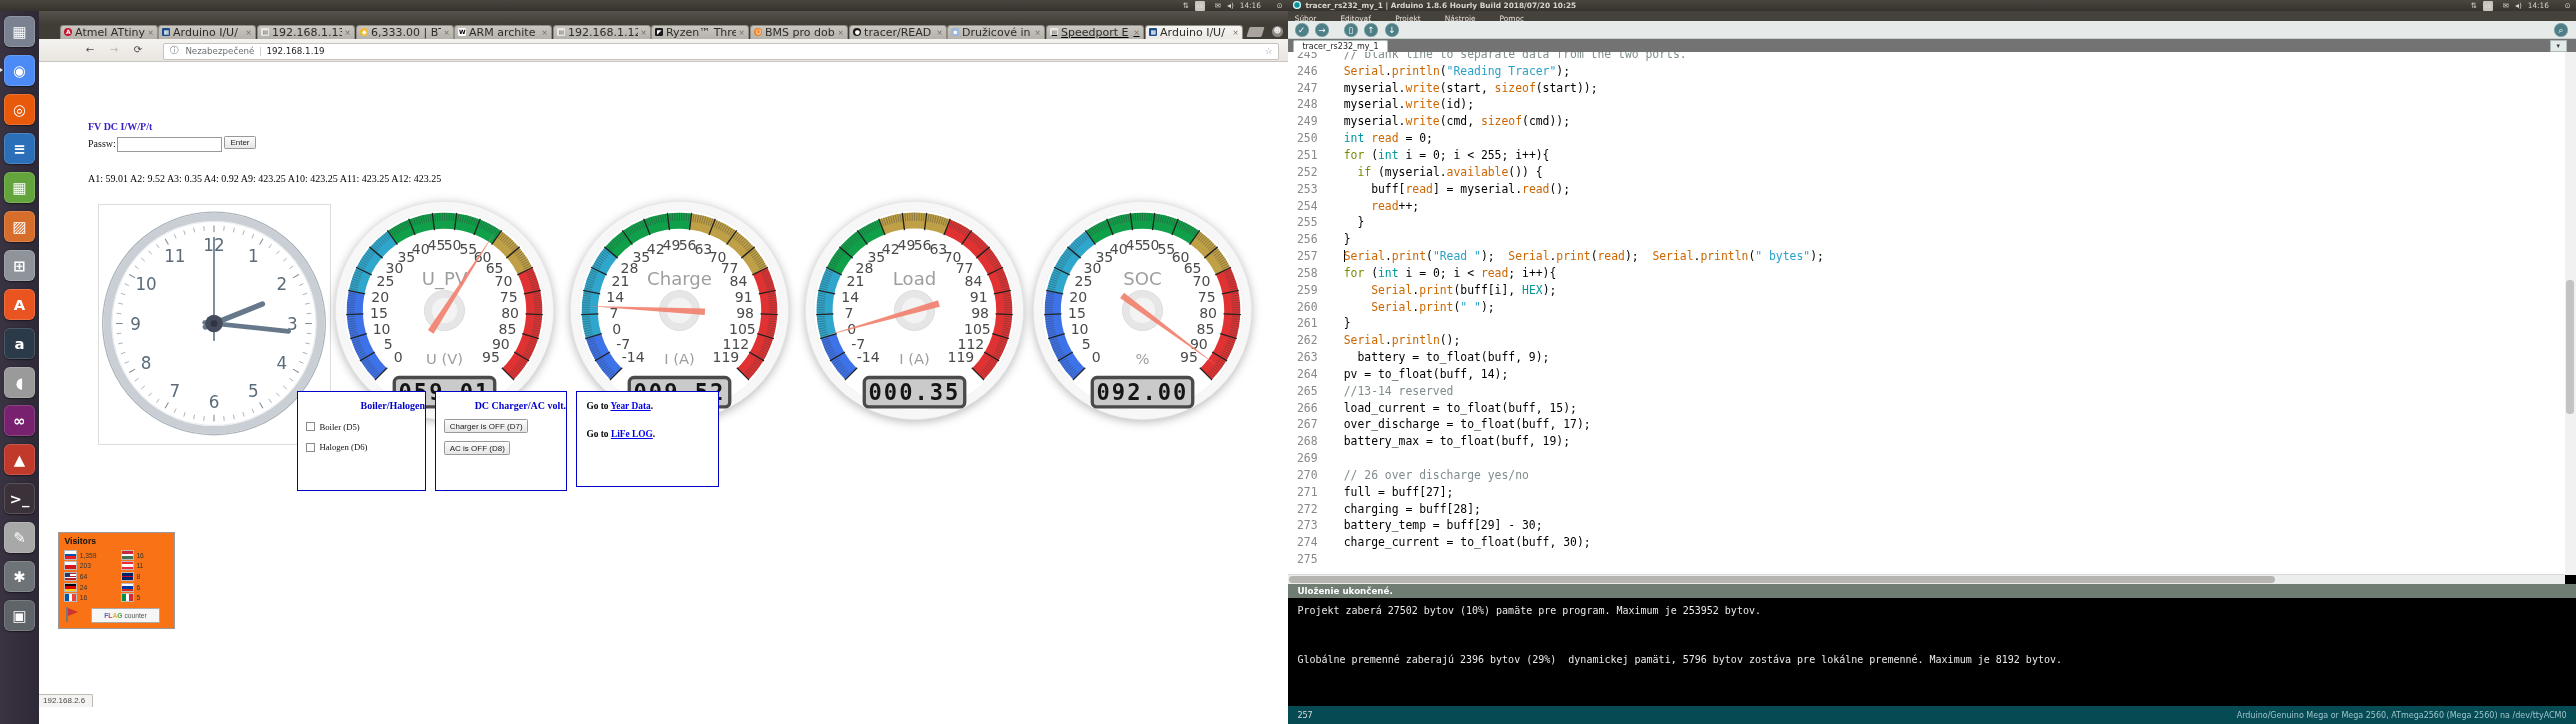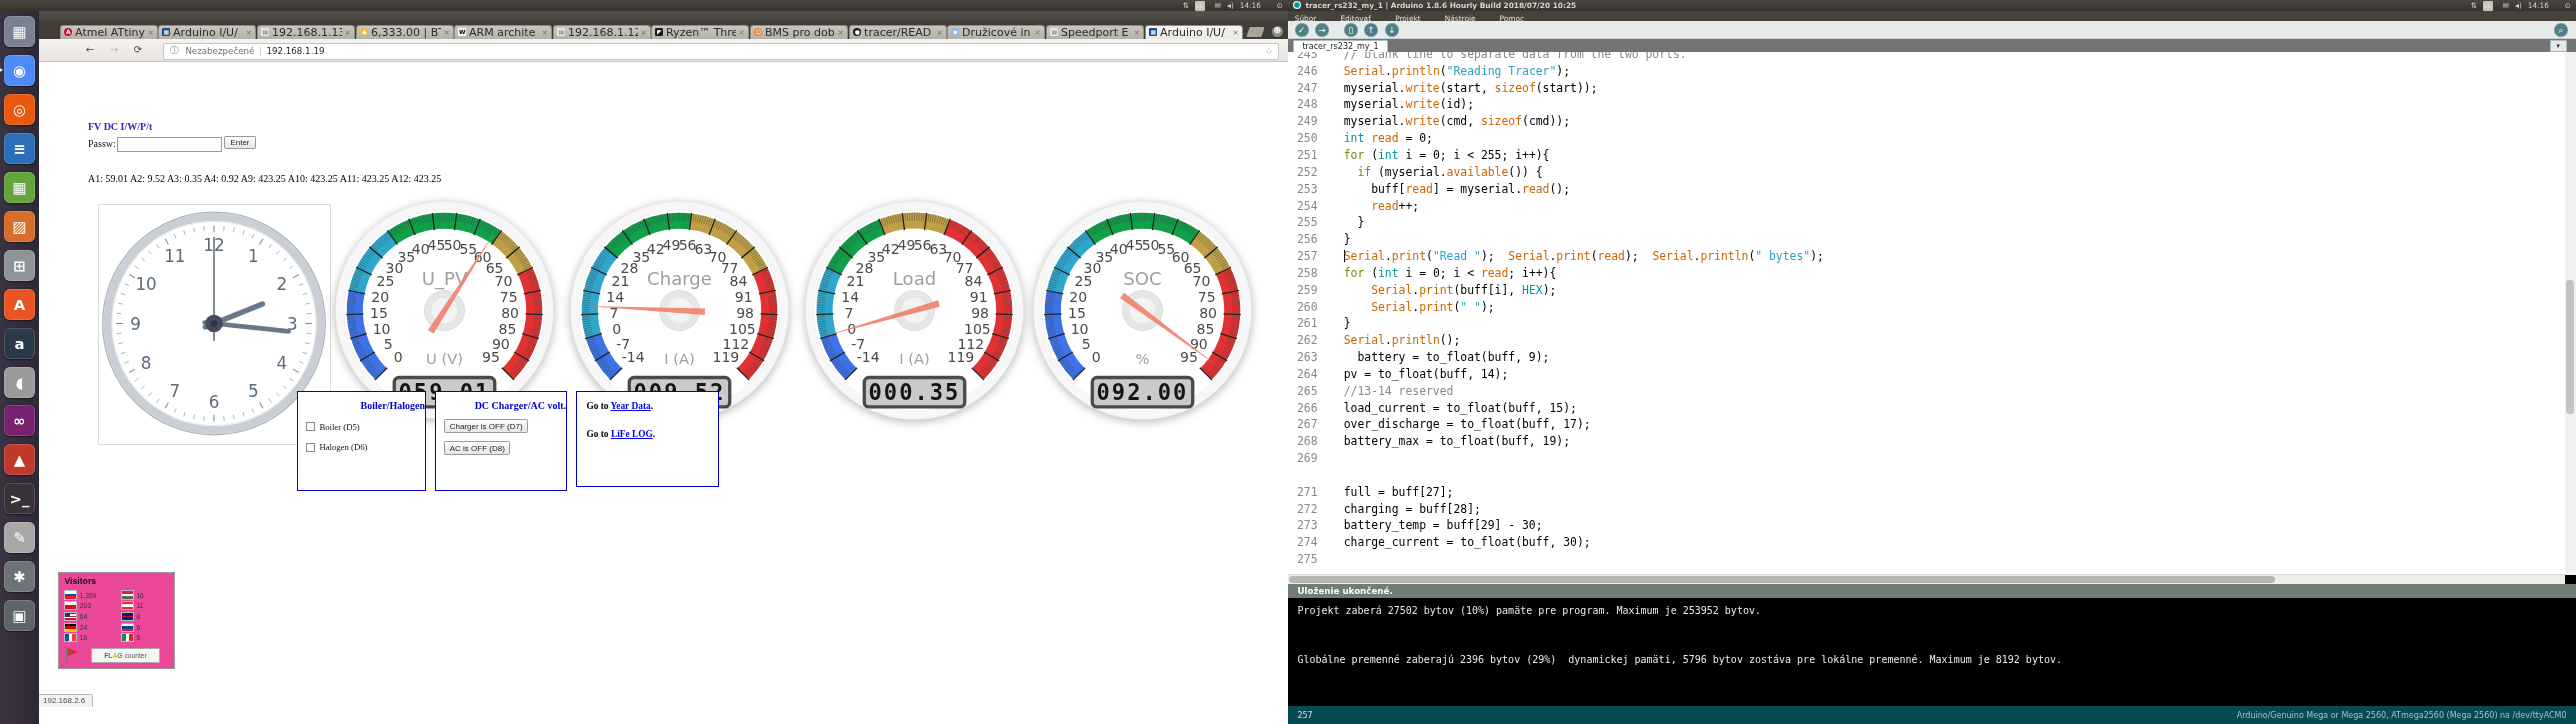--- a/index.html
+++ b/index.html
@@ -39,21 +39,21 @@
   .clock-card{position:absolute;left:59px;top:142px;width:231px;height:239px;background:#fff;border:0.7px solid #dcdcdc;}
   .gauge{position:absolute;top:138px;width:221px;height:221px;}
   .gauge svg{filter:drop-shadow(0 2.7px 4.7px rgba(0,0,0,.28));}
   .bluebox{position:absolute;border:1.3px solid #0000c8;background:#fff;}
   .bluebox .bb-title{font-size:10px;font-weight:bold;color:#0000cc;margin:8px 0 6px 8px;text-align:right;}
   .cbrow{margin:10.7px 0 0 8px;font-size:8.7px;color:#111;display:flex;align-items:center;}
   .cbox{width:7.4px;height:7.4px;border:0.7px solid #8a8a8a;background:#fdfdfd;margin-right:4px;display:inline-block;}
   .ctrl-btn{display:block;margin:8px 0 0 8px;height:14px;padding:0 4.7px;}
   .goto-line{margin:9.4px 0 0 9.4px;font-size:9.4px;font-weight:bold;color:#000;}
   .goto-line a{color:#0000ee;text-decoration:underline;}
-  .visitors{position:absolute;left:19px;top:470px;width:115px;height:95px;border:0.7px solid #9a9a9a;background:#ec4899;font-family:"Liberation Sans",sans-serif;margin-top:40px;}
+  .visitors{position:absolute;left:19px;top:470px;width:115px;height:95px;border:0.7px solid #9a9a9a;background:#f97316;font-family:"Liberation Sans",sans-serif;}
   .visitors .v-title{font-size:8.7px;font-weight:bold;color:#111;margin:3.4px 0 2px 5.4px;}
   .vrow{position:absolute;display:flex;align-items:center;font-size:6.7px;color:#333;}
   .vflag{width:10.7px;height:7.4px;border:0.7px solid #bbb;margin-right:2.7px;position:relative;flex:0 0 10.7px;}
   .vflag .canton{position:absolute;left:0;top:0;width:4.7px;height:4px;background:#23386e;}
   .fc-badge{position:absolute;left:32px;top:75px;width:67px;height:13.4px;border:0.7px solid #aaa;background:#f6f6f6;font-size:6.7px;display:flex;align-items:center;justify-content:center;}
   .pennant{position:absolute;left:9.4px;top:75px;width:0;height:0;border-top:4.7px solid transparent;border-bottom:4.7px solid transparent;border-left:10.7px solid #cc3333;}
   .pole{position:absolute;left:7.4px;top:74px;width:1.3px;height:14.8px;background:#777;}
   .status-bubble{position:absolute;left:0px;top:632px;padding:1.3px 6.7px 1.3px 4px;background:#f4f3f1;border:0.7px solid #bdbab4;border-left:none;border-bottom:none;border-radius:0 2px 0 0;font-family:"Liberation Sans",sans-serif;font-size:8px;color:#4a4a4a;}
   
   .ard-menubar{position:absolute;left:1288px;top:10.7px;width:1288px;height:10px;background:#45413b;}
@@ -167,21 +167,21 @@
     <div class="btab" style="left: 810px; width: 98px;">
       <span class="fav round" style="background: rgb(25, 23, 23); color: rgb(255, 255, 255);">●</span>
       <span class="tlabel">tracer/READ</span>
       <span class="tclose">×</span>
     </div>
     <div class="btab" style="left: 908px; width: 98px;">
       <span class="fav" style="background: rgb(157, 184, 216); color: rgb(255, 255, 255);">▪</span>
       <span class="tlabel">Družicové in</span>
       <span class="tclose">×</span>
     </div>
-    <div class="btab" style="left: 1007px; width: 98px;">
+    <div class="btab" style="left: 1007px; width: 98px; text-decoration: underline;">
       <span class="fav" style="background: rgb(232, 230, 226); color: rgb(119, 119, 119);">▤</span>
       <span class="tlabel">Speedport E</span>
       <span class="tclose">×</span>
     </div>
     <div class="btab active" style="left: 1106px; width: 98px;">
       <span class="fav" style="background: rgb(26, 75, 139); color: rgb(255, 255, 255);">▦</span>
       <span class="tlabel">Arduino I/U/</span>
       <span class="tclose">×</span>
     </div>
   </div>
@@ -1331,20 +1331,21 @@
     <div class="cline" style="top: 247px;"><span class="cnum">260</span><span class="ctext">      <span class="c-fn">Serial</span>.<span class="c-fn">print</span>(<span class="c-str">" "</span>);</span></div>
     <div class="cline" style="top: 263px;"><span class="cnum">261</span><span class="ctext">  }</span></div>
     <div class="cline" style="top: 280px;"><span class="cnum">262</span><span class="ctext">  <span class="c-fn">Serial</span>.<span class="c-fn">println</span>();</span></div>
     <div class="cline" style="top: 297px;"><span class="cnum">263</span><span class="ctext">    battery = to_float(buff, 9);</span></div>
     <div class="cline" style="top: 314px;"><span class="cnum">264</span><span class="ctext">  pv = to_float(buff, 14);</span></div>
     <div class="cline" style="top: 331px;"><span class="cnum">265</span><span class="ctext">  <span class="c-cm">//13-14 reserved</span></span></div>
     <div class="cline" style="top: 348px;"><span class="cnum">266</span><span class="ctext">  load_current = to_float(buff, 15);</span></div>
     <div class="cline" style="top: 364px;"><span class="cnum">267</span><span class="ctext">  over_discharge = to_float(buff, 17);</span></div>
     <div class="cline" style="top: 381px;"><span class="cnum">268</span><span class="ctext">  battery_max = to_float(buff, 19);</span></div>
     <div class="cline" style="top: 398px;"><span class="cnum">269</span></div>
+    <div class="cline" style="top: 415px;"><span class="cnum">270</span><span class="ctext">  <span class="c-cm">// 26 over discharge yes/no</span></span></div>
     <div class="cline" style="top: 432px;"><span class="cnum">271</span><span class="ctext">  full = buff[27];</span></div>
     <div class="cline" style="top: 449px;"><span class="cnum">272</span><span class="ctext">  charging = buff[28];</span></div>
     <div class="cline" style="top: 465px;"><span class="cnum">273</span><span class="ctext">  battery_temp = buff[29] - 30;</span></div>
     <div class="cline" style="top: 482px;"><span class="cnum">274</span><span class="ctext">  charge_current = to_float(buff, 30);</span></div>
     <div class="cline" style="top: 499px;"><span class="cnum">275</span><span class="ctext"></span></div>
   </div>
 <div class="hscroll">
     <div class="hthumb"></div>
   </div>
 <div class="vscroll">

